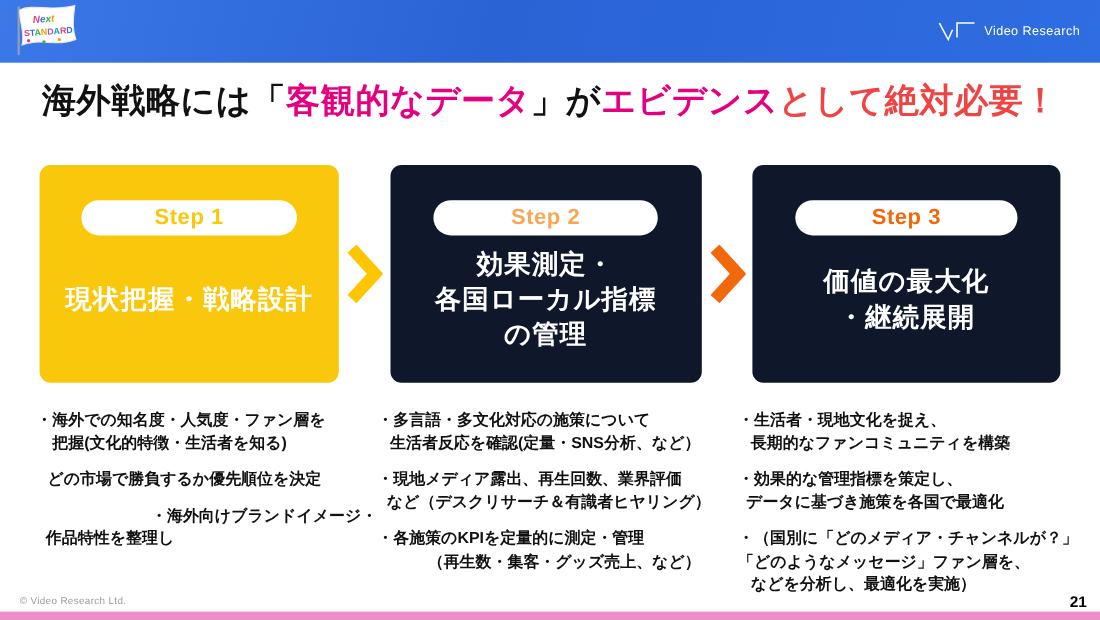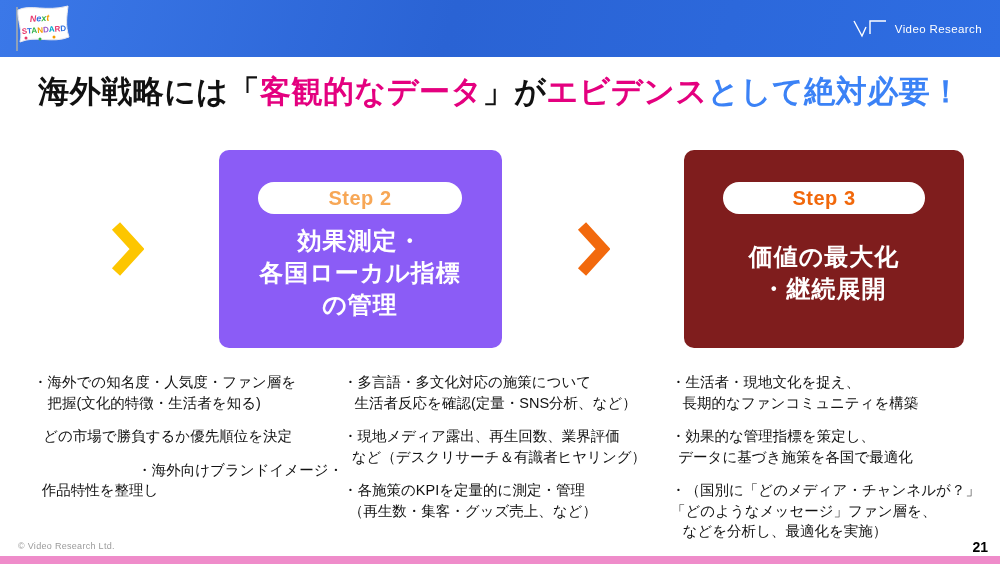--- a/index.html
+++ b/index.html
@@ -43,21 +43,21 @@
     padding-bottom:16px; color:#ffffff; font-size:24px; font-weight:bold;
     text-align:center; line-height:1.32; letter-spacing:1px;
   }
   .arrow-cell { flex:1 1 auto; display:flex; align-items:center; justify-content:center; }
 
   
   .bullets-row { position:absolute; top:372px; left:33px; display:flex; }
   .bullet-col { box-sizing:border-box; flex:0 0 auto; }
   .bullet { margin-bottom:13px; }
   .bullet-line {
-    font-size:14.5px; font-weight:normal; color:#111111;
+    font-size:14.5px; font-weight:bold; color:#111111;
     line-height:1.42; white-space:nowrap;
   }
 
   
   .footer-copy { position:absolute; left:18px; bottom:13px; font-size:9px; color:#9b9b9b; letter-spacing:0.3px; }
   .footer-page { position:absolute; right:12px; bottom:9px; font-size:14px; font-weight:bold; color:#000000; }
   .bottom-bar { position:absolute; bottom:0; left:0; right:0; height:8px; background:#ef8cca; }
 </style>
 </head>
 <body>
@@ -78,42 +78,48 @@
     </div>
     <div class="logo">
       <svg width="36" height="22" viewBox="0 0 36 22">
         <polyline points="2,3 10,18 14,9" fill="none" stroke="#ffffff" stroke-width="1.4"></polyline>
         <polyline points="18,16 18,3 34,3" fill="none" stroke="#ffffff" stroke-width="1.4"></polyline>
       </svg>
       <span class="logo-text">Video Research</span>
     </div>
   </header>
 
-  <h2 class="headline" id="headline"><span style="color: rgb(17, 17, 17);">海外戦略には「</span><span style="color: rgb(228, 0, 127);">客観的なデータ</span><span style="color: rgb(17, 17, 17);">」が</span><span style="color: rgb(228, 0, 127);">エビデンス</span><span style="color: #3b82f6;">として絶対必要！</span></h2>
+  <h2 class="headline" id="headline"><span style="color: rgb(17, 17, 17);">海外戦略には「</span><span style="color: rgb(228, 0, 127);">客観的なデータ</span><span style="color: rgb(17, 17, 17);">」が</span><span style="color: rgb(228, 0, 127);">エビデンス</span><span style="color: #ef4444;">として絶対必要！</span></h2>
 
   <div class="steps-row" id="steps-row">
+      <div class="step-box" style="background: rgb(249, 199, 11); width: 272px;">
+        <div class="step-pill" style="color: rgb(249, 199, 11);">Step 1</div>
+        <div class="step-title">
+          <div>現状把握・戦略設計</div>
+        </div>
+      </div>
       <div class="arrow-cell">
         <svg width="34" height="62" viewBox="0 0 34 62">
           <polyline points="6,8 27,31 6,54" fill="none" stroke="#fdc600" stroke-width="11" stroke-linejoin="miter"></polyline>
         </svg>
       </div>
-      <div class="step-box" style="background: #8b5cf6; width: 283px;">
+      <div class="step-box" style="background: #0f172a; width: 283px;">
         <div class="step-pill" style="color: rgb(247, 167, 86);">Step 2</div>
         <div class="step-title">
           <div>効果測定・</div>
           <div>各国ローカル指標</div>
           <div>の管理</div>
         </div>
       </div>
       <div class="arrow-cell">
         <svg width="34" height="62" viewBox="0 0 34 62">
           <polyline points="6,8 27,31 6,54" fill="none" stroke="#f2690d" stroke-width="11" stroke-linejoin="miter"></polyline>
         </svg>
       </div>
-      <div class="step-box" style="background: #7f1d1d; width: 280px;">
+      <div class="step-box" style="background: #0f172a; width: 280px;">
         <div class="step-pill" style="color: rgb(241, 104, 11);">Step 3</div>
         <div class="step-title">
           <div>価値の最大化</div>
           <div>・継続展開</div>
         </div>
       </div>
     </div>
 
   <div class="bullets-row" id="bullets-row">
       <div class="bullet-col" style="width: 310px;">
@@ -133,21 +139,21 @@
         <div class="bullet">
           <div class="bullet-line" style="padding-left: 0em;">・多言語・多文化対応の施策について</div>
           <div class="bullet-line" style="padding-left: 0.8em;">生活者反応を確認(定量・SNS分析、など）</div>
         </div>
         <div class="bullet">
           <div class="bullet-line" style="padding-left: 0em;">・現地メディア露出、再生回数、業界評価</div>
           <div class="bullet-line" style="padding-left: 0.6em;">など（デスクリサーチ＆有識者ヒヤリング）</div>
         </div>
         <div class="bullet">
           <div class="bullet-line" style="padding-left: 0em;">・各施策のKPIを定量的に測定・管理</div>
-          <div class="bullet-line" style="padding-left: 0.4em;">（再生数・集客・グッズ売上、など）</div>
+          <div class="bullet-line" style="padding-left: 0.4em; margin-left: 40px;">（再生数・集客・グッズ売上、など）</div>
         </div>
       </div>
       <div class="bullet-col" style="width: 300px;">
         <div class="bullet">
           <div class="bullet-line" style="padding-left: 0em;">・生活者・現地文化を捉え、</div>
           <div class="bullet-line" style="padding-left: 0.8em;">長期的なファンコミュニティを構築</div>
         </div>
         <div class="bullet">
           <div class="bullet-line" style="padding-left: 0em;">・効果的な管理指標を策定し、</div>
           <div class="bullet-line" style="padding-left: 0.5em;">データに基づき施策を各国で最適化</div>

